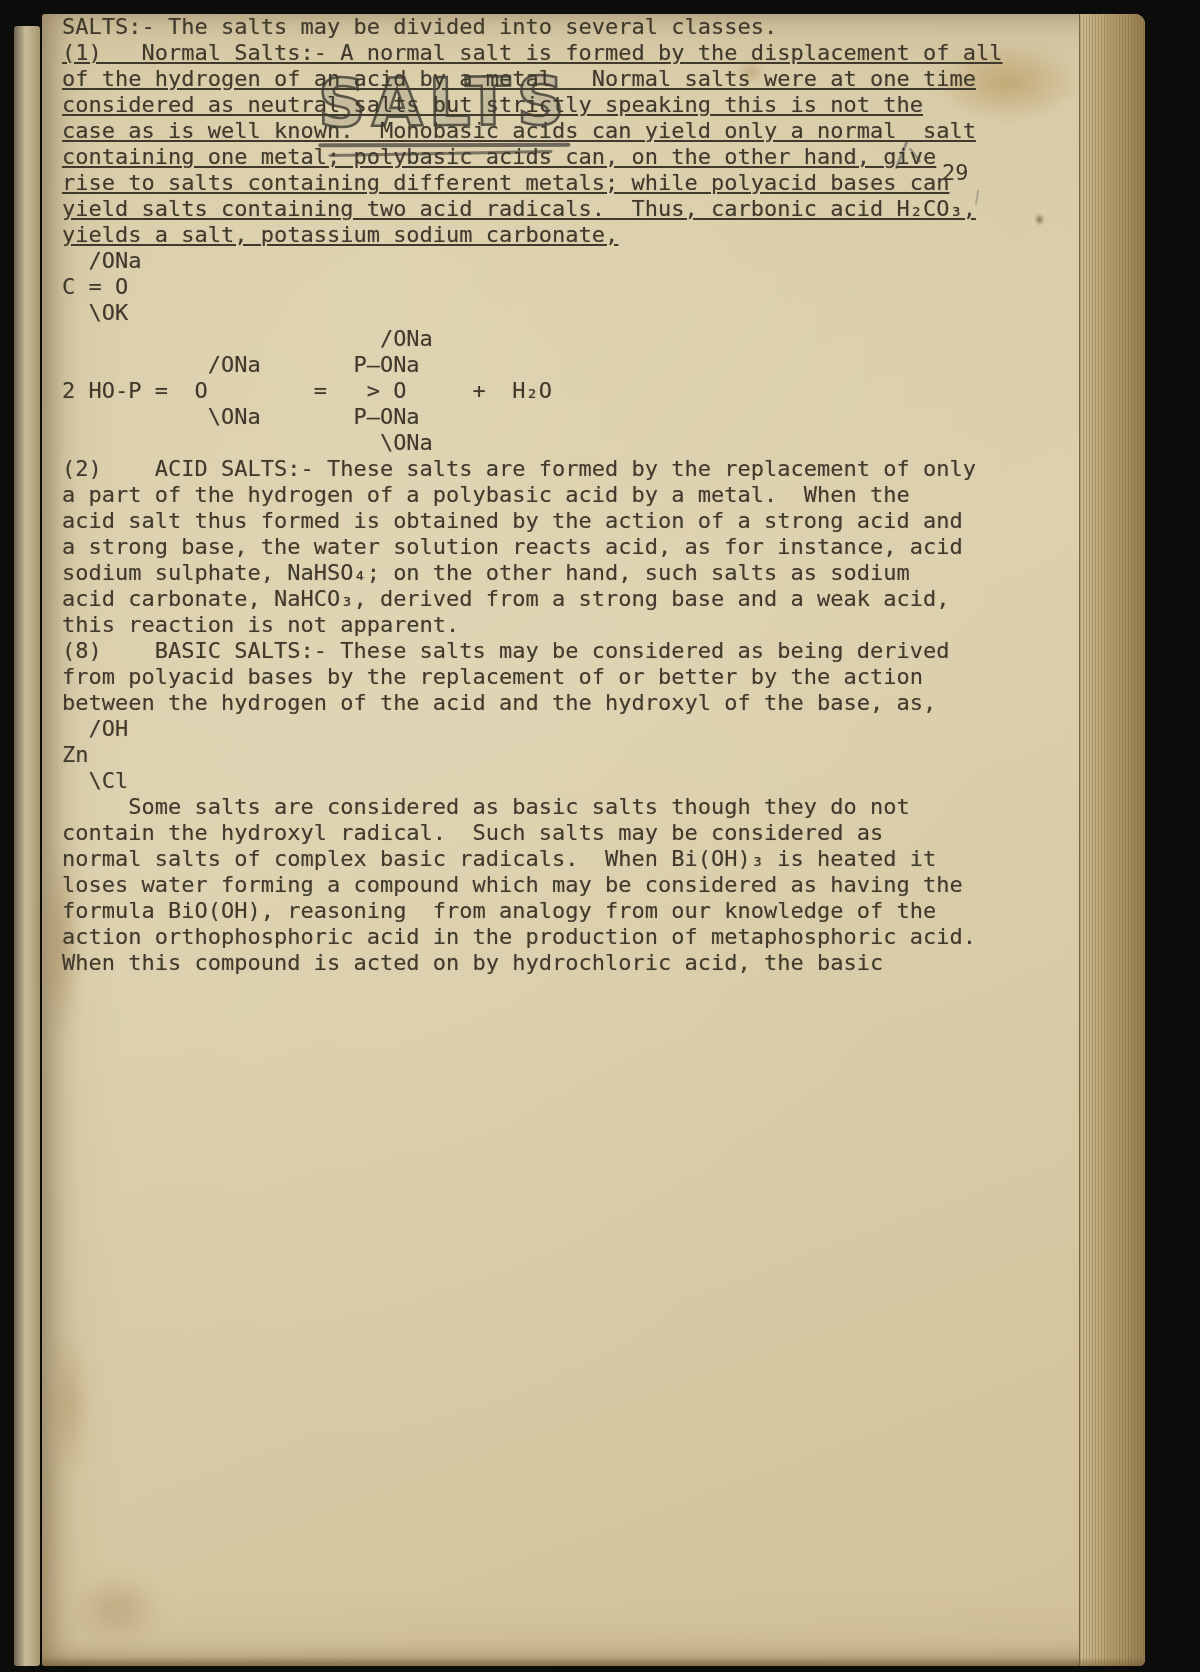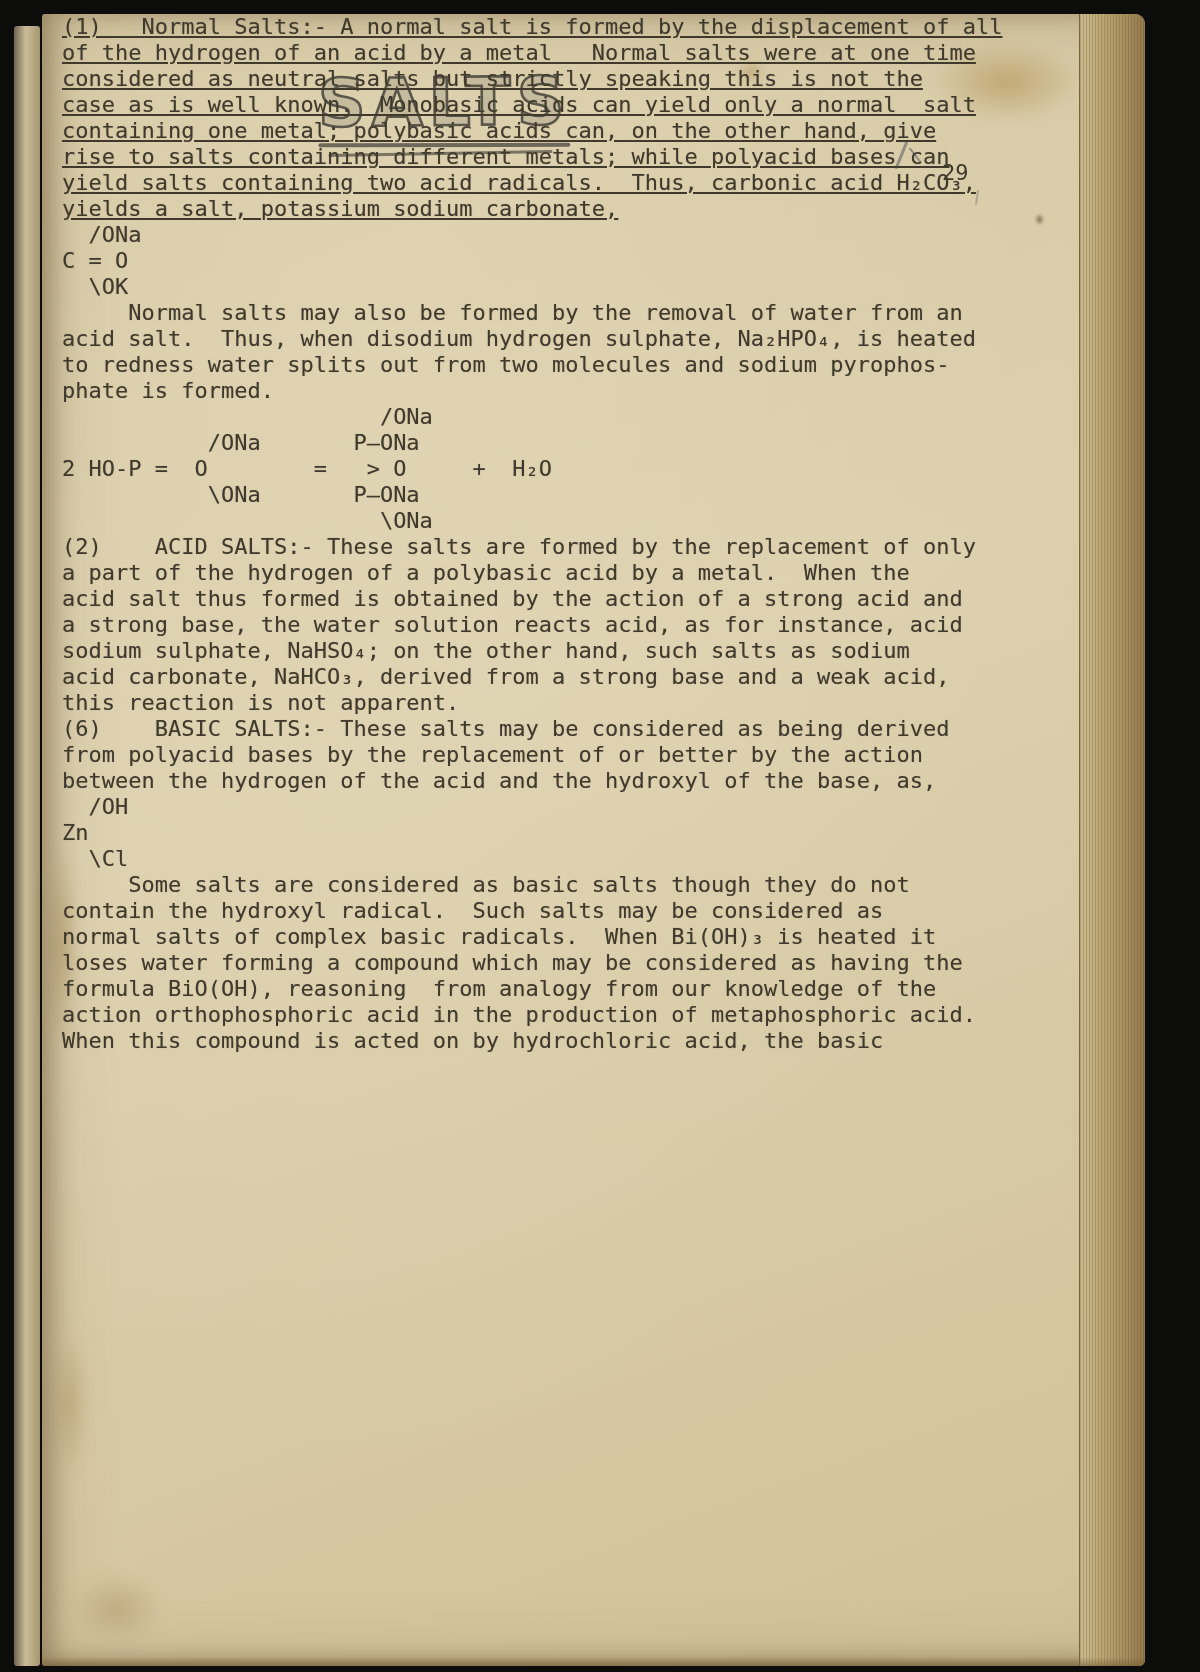--- a/index.html
+++ b/index.html
@@ -154,48 +154,45 @@
     <div class="title-underline-2"></div>
   </div>
 
   <div class="pen-mark pen-mark-1"></div>
   <div class="pen-mark pen-mark-2"></div>
   <div class="pen-mark pen-mark-3"></div>
 
   <div class="pagenum-top">29</div>
 
   <div class="content">
+    <pre class="l-intro">SALTS:- The salts may be divided into several classes.</pre>
     <pre class="l-para1">(1)   Normal Salts:- A normal salt is formed by the displacement of all
 of the hydrogen of an acid by a metal   Normal salts were at one time
 considered as neutral salts but strictly speaking this is not the
 case as is well known.  Monobasic acids can yield only a normal  salt
 containing one metal; polybasic acids can, on the other hand, give
 rise to salts containing different metals; while polyacid bases can
 yield salts containing two acid radicals.  Thus, carbonic acid H₂CO₃,
 yields a salt, potassium sodium carbonate,</pre>
     <pre class="l-chem1">  /ONa
 C = O
   \OK</pre>
-    <pre class="l-para3">     Normal salts may also be formed by the removal of water from an
-acid salt.  Thus, when disodium hydrogen sulphate, Na₂HPO₄, is heated
-to redness water splits out from two molecules and sodium pyrophos-
-phate is formed.</pre>
     <pre class="l-eq">                        /ONa
            /ONa       P—ONa
 2 HO-P =  O        =   &gt; O     +  H₂O
            \ONa       P—ONa
                         \ONa</pre>
     <pre class="l-para5">(2)    ACID SALTS:- These salts are formed by the replacement of only
 a part of the hydrogen of a polybasic acid by a metal.  When the
 acid salt thus formed is obtained by the action of a strong acid and
 a strong base, the water solution reacts acid, as for instance, acid
 sodium sulphate, NaHSO₄; on the other hand, such salts as sodium
 acid carbonate, NaHCO₃, derived from a strong base and a weak acid,
 this reaction is not apparent.</pre>
-    <pre class="l-para6">(6)    BASIC SALTS:- These salts may be considered as being derived
+    <pre class="l-para6">(8)    BASIC SALTS:- These salts may be considered as being derived
 from polyacid bases by the replacement of or better by the action
 between the hydrogen of the acid and the hydroxyl of the base, as,</pre>
     <pre class="l-chem3">  /OH
 Zn
   \Cl</pre>
     <pre class="l-para7">     Some salts are considered as basic salts though they do not
 contain the hydroxyl radical.  Such salts may be considered as
 normal salts of complex basic radicals.  When Bi(OH)₃ is heated it
 loses water forming a compound which may be considered as having the
 formula BiO(OH), reasoning  from analogy from our knowledge of the

